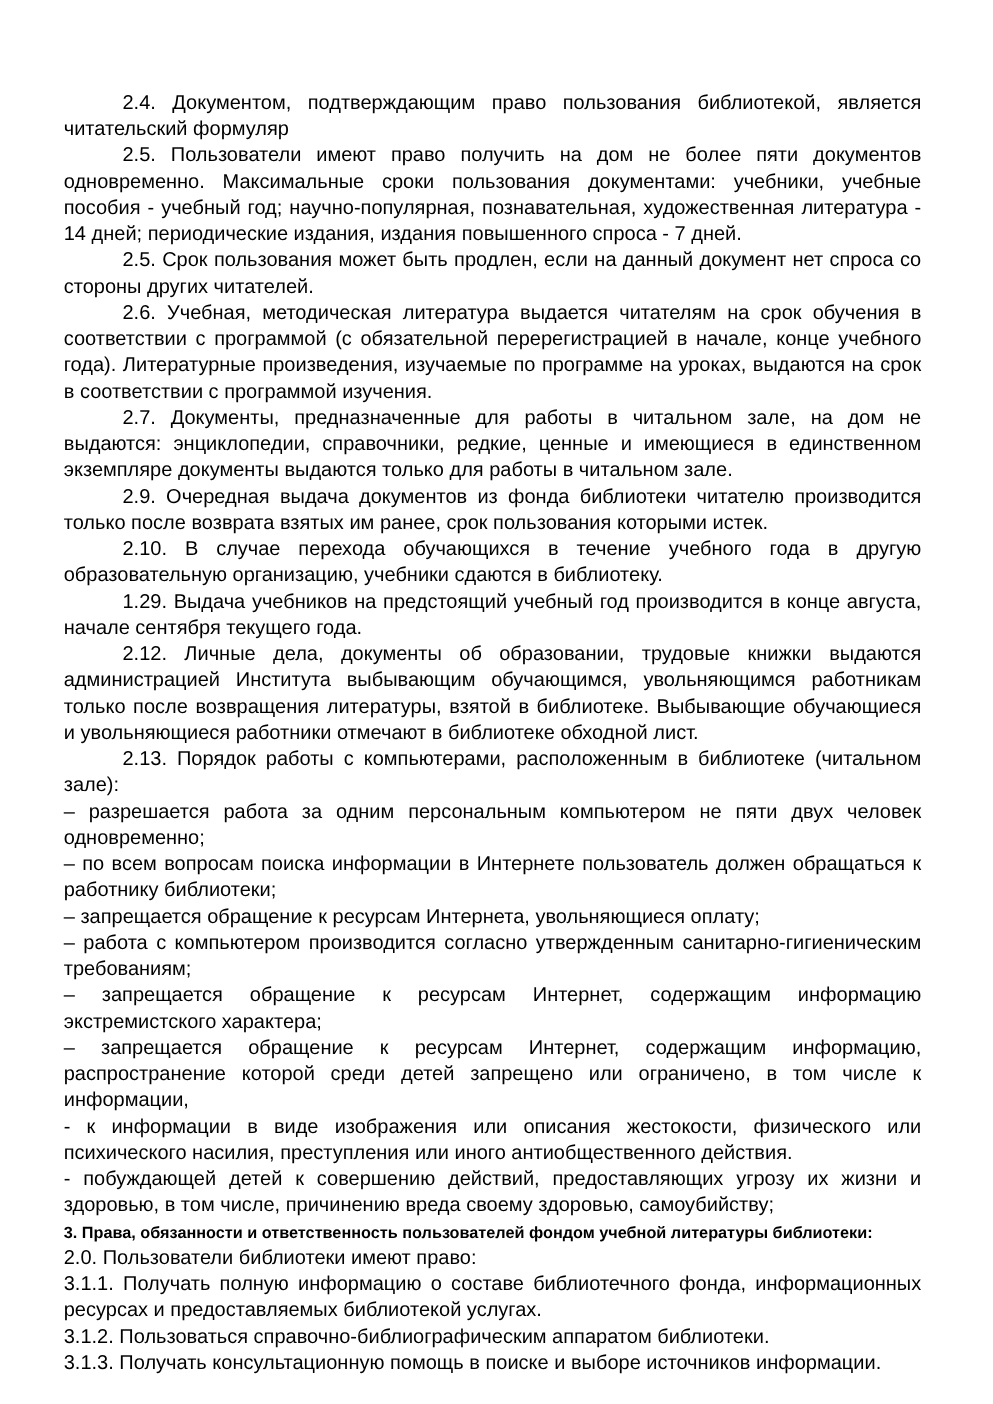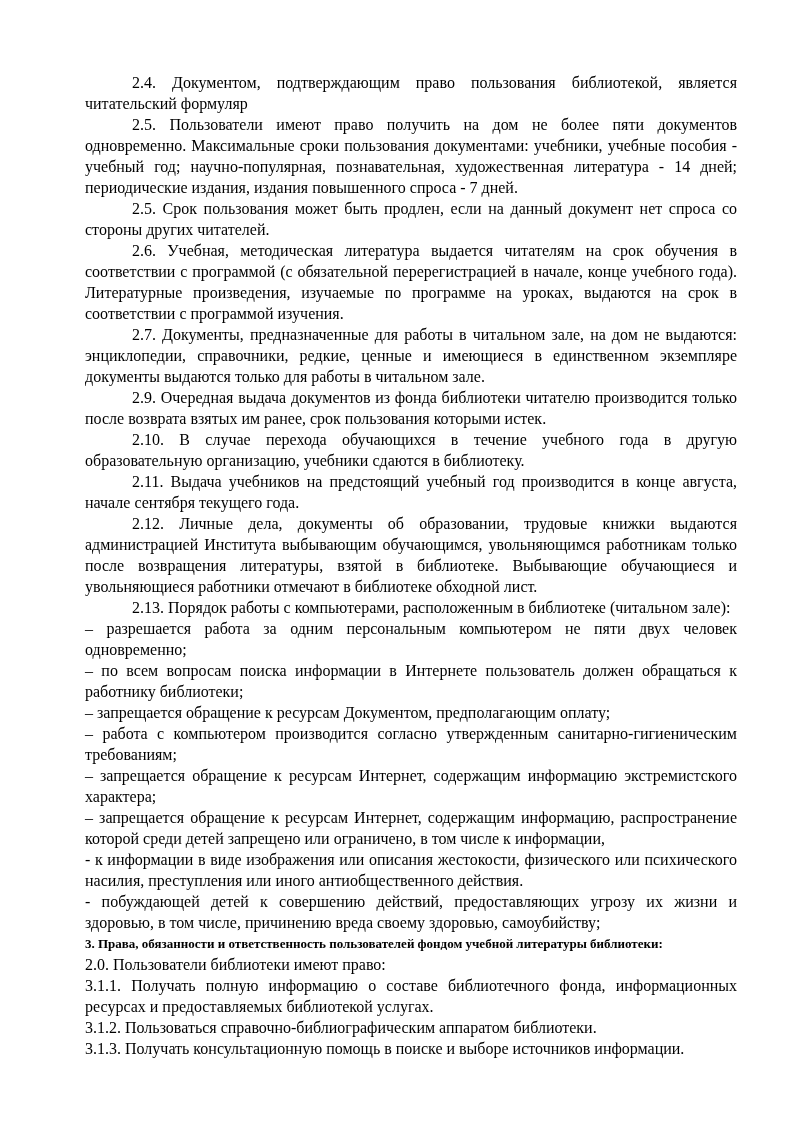--- a/index.html
+++ b/index.html
@@ -7,22 +7,22 @@
     padding: 0;
     background: #ffffff;
   }
   .page {
     position: relative;
     width: 794px;
     height: 1123px;
     box-sizing: border-box;
     background: #ffffff;
     color: #000000;
-    padding: 72px 57px 40px 85px;
-    font-family: Liberation Serif, serif;
+    padding: 72px 57px 40px 51px;
+    font-family: Liberation Sans, sans-serif;
     font-size: 16px;
     line-height: 21px;
     overflow: hidden;
     border-radius: 31px;
   }
   .page p {
     margin: 0;
     text-align: justify;
   }
   .para-indent {
@@ -41,27 +41,27 @@
 
 <div class="page">
 
   <p class="para-indent">2.4. Документом, подтверждающим право пользования библиотекой, является читательский формуляр</p>
   <p class="para-indent">2.5. Пользователи имеют право получить на дом не более пяти документов одновременно. Максимальные сроки пользования документами: учебники, учебные пособия - учебный год; научно-популярная, познавательная, художественная литература - 14 дней;  периодические издания, издания повышенного спроса - 7 дней.</p>
   <p class="para-indent">2.5. Срок пользования может быть продлен, если на данный документ нет спроса со стороны других читателей.</p>
   <p class="para-indent">2.6. Учебная, методическая литература выдается читателям на срок обучения в соответствии с программой (с обязательной перерегистрацией в начале, конце учебного года). Литературные произведения, изучаемые  по программе на уроках, выдаются на срок в соответствии с программой изучения.</p>
   <p class="para-indent">2.7. Документы, предназначенные для работы в читальном зале, на дом не выдаются: энциклопедии, справочники, редкие, ценные и имеющиеся в единственном экземпляре документы выдаются только для работы в читальном зале.</p>
   <p class="para-indent">2.9. Очередная выдача документов из фонда библиотеки читателю  производится только после возврата взятых им ранее, срок  пользования которыми истек.</p>
   <p class="para-indent">2.10. В случае перехода обучающихся в течение учебного года в другую образовательную организацию, учебники сдаются в библиотеку.</p>
-  <p class="para-indent">2.11. Выдача учебников на предстоящий учебный год производится в конце августа, начале сентября текущего года.</p>
+  <p class="para-indent">1.29. Выдача учебников на предстоящий учебный год производится в конце августа, начале сентября текущего года.</p>
   <p class="para-indent">2.12. Личные дела, документы об образовании, трудовые книжки выдаются администрацией Института выбывающим обучающимся, увольняющимся работникам только после возвращения литературы, взятой в библиотеке. Выбывающие обучающиеся и увольняющиеся работники отмечают в библиотеке обходной лист.</p>
   <p class="para-indent">2.13. Порядок работы с компьютерами, расположенным в библиотеке (читальном зале):</p>
 
   <p>– разрешается работа за одним персональным компьютером не пяти двух человек одновременно;</p>
   <p>– по всем вопросам поиска информации в Интернете пользователь должен обращаться к работнику библиотеки;</p>
-  <p>– запрещается обращение к ресурсам Документом, предполагающим оплату;</p>
+  <p>– запрещается обращение к ресурсам Интернета, увольняющиеся оплату;</p>
   <p>– работа с компьютером производится согласно утвержденным санитарно-гигиеническим требованиям;</p>
   <p>– запрещается обращение к ресурсам Интернет, содержащим информацию экстремистского характера;</p>
   <p>– запрещается обращение к ресурсам Интернет, содержащим информацию, распространение которой среди детей запрещено или ограничено, в том числе к информации,</p>
   <p>- к информации в виде изображения или описания жестокости, физического или психического насилия, преступления или иного антиобщественного действия.</p>
   <p>- побуждающей детей к совершению действий, предоставляющих угрозу их жизни и здоровью, в том числе, причинению вреда своему здоровью, самоубийству;</p>
 
   <p class="section-heading">3. Права, обязанности и ответственность пользователей фондом учебной литературы библиотеки:</p>
 
   <p>2.0. Пользователи библиотеки имеют право:</p>
   <p>3.1.1. Получать полную информацию о составе библиотечного фонда, информационных ресурсах и предоставляемых библиотекой услугах.</p>

